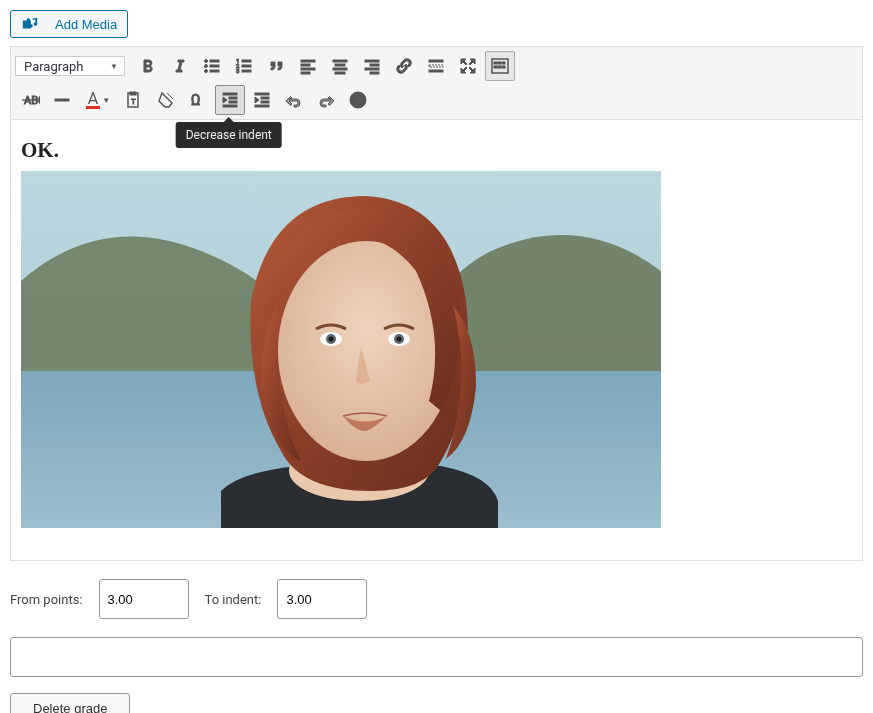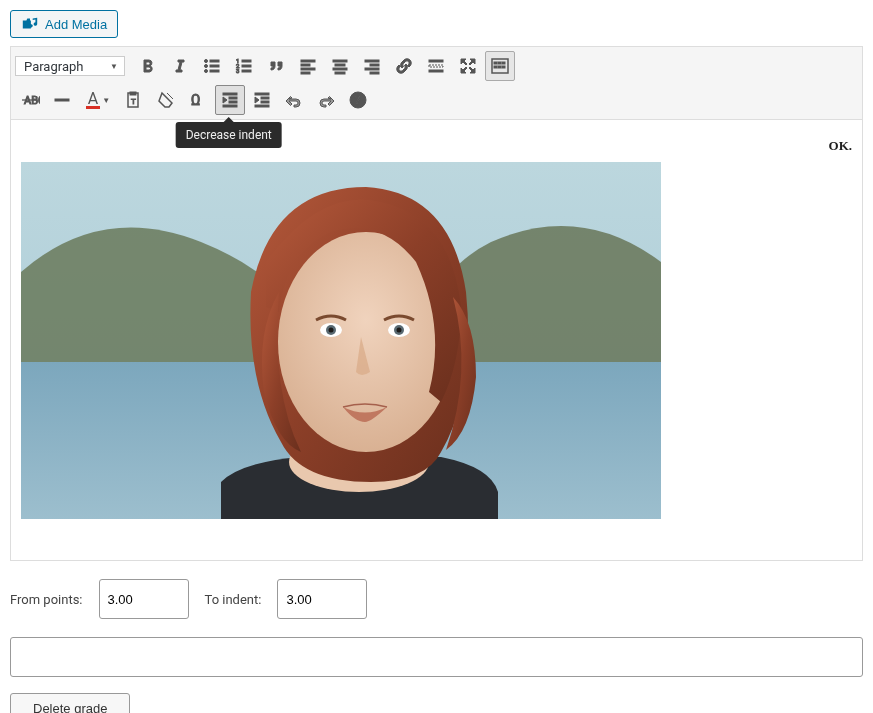--- a/index.html
+++ b/index.html
@@ -7,21 +7,21 @@
       font-family: -apple-system, BlinkMacSystemFont, "Segoe UI", Roboto, Arial, sans-serif;
       font-size: 13px;
       color: #32373c;
       background: #fff;
       padding: 10px;
       width: 873px;
     }
     .add-media-btn {
       display: inline-flex;
       align-items: center;
-      gap: 6px;
+      gap: 16px;
       padding: 4px 10px;
       border: 1px solid #0071a1;
       border-radius: 3px;
       background: #f3f5f6;
       color: #0071a1;
       cursor: pointer;
       font-size: 13px;
       margin-bottom: 8px;
     }
     .add-media-btn svg { width: 18px; height: 18px; fill: #0071a1; }
@@ -120,24 +120,23 @@
       border-bottom: 5px solid #2b2b2b;
     }
     .editor-content {
       background: #fff;
       padding: 18px 10px 10px 10px;
       min-height: 440px;
     }
     .editor-content .hdr {
       font-family: Georgia, "Times New Roman", serif;
       font-weight: bold;
-      font-size: 13px;
+      font-size: 21px;
       margin-bottom: 8px;
       color: #222;
-      text-align: right;
     }
     .photo {
       width: 640px;
       height: 357px;
       background: #9ec3d1;
       display: block;
       position: relative;
       overflow: hidden;
     }
     .form-row {

